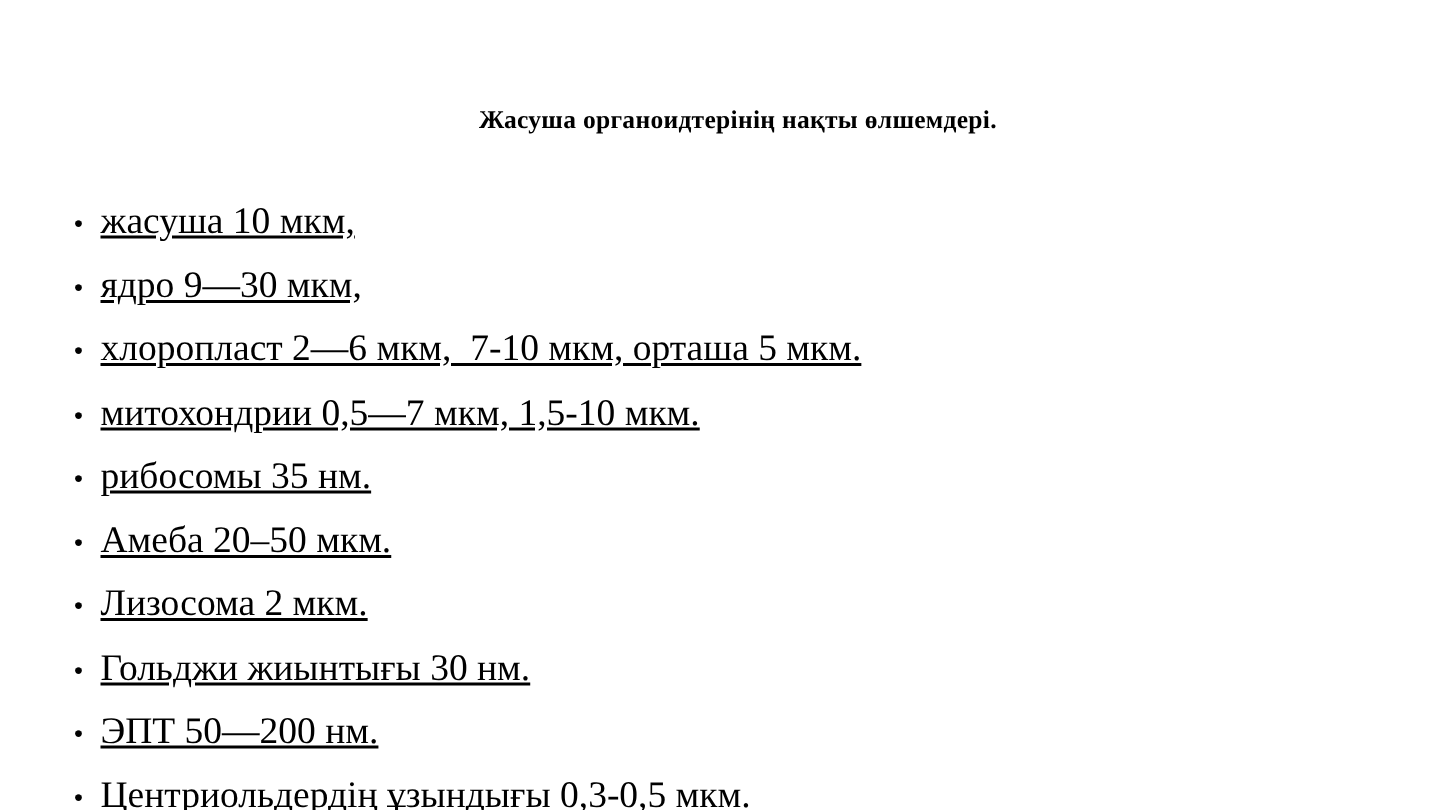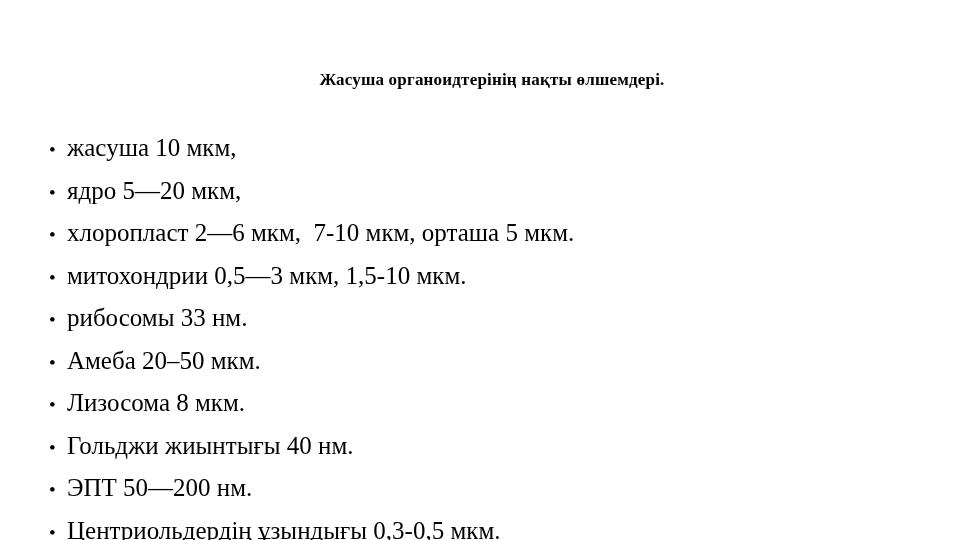--- a/index.html
+++ b/index.html
@@ -55,61 +55,62 @@
     font-size: 19px;
     line-height: 40.5px;
     text-align: left;
     padding-left: 9px;
     box-sizing: border-box;
     color: #000000;
   }
   .bullet-text {
     flex: 1 1 auto;
     white-space: pre;
+    text-decoration: underline;
   }
 </style>
 </head>
 <body>
 
 <div class="slide">
 
   <div class="slide-title">Жасуша органоидтерінің нақты өлшемдері.</div>
 
   <ul class="bullet-list">
     <li class="bullet-item">
       <span class="bullet-marker">•</span>
       <span class="bullet-text">жасуша 10 мкм,</span>
     </li>
     <li class="bullet-item">
       <span class="bullet-marker">•</span>
-      <span class="bullet-text">ядро 5—20 мкм,</span>
+      <span class="bullet-text">ядро 9—30 мкм,</span>
     </li>
     <li class="bullet-item">
       <span class="bullet-marker">•</span>
       <span class="bullet-text">хлоропласт 2—6 мкм,  7-10 мкм, орташа 5 мкм.</span>
     </li>
     <li class="bullet-item">
       <span class="bullet-marker">•</span>
-      <span class="bullet-text">митохондрии 0,5—3 мкм, 1,5-10 мкм.</span>
+      <span class="bullet-text">митохондрии 0,5—7 мкм, 1,5-10 мкм.</span>
     </li>
     <li class="bullet-item">
       <span class="bullet-marker">•</span>
-      <span class="bullet-text">рибосомы 33 нм.</span>
+      <span class="bullet-text">рибосомы 35 нм.</span>
     </li>
     <li class="bullet-item">
       <span class="bullet-marker">•</span>
       <span class="bullet-text">Амеба 20–50 мкм.</span>
     </li>
     <li class="bullet-item">
       <span class="bullet-marker">•</span>
-      <span class="bullet-text">Лизосома 8 мкм.</span>
+      <span class="bullet-text">Лизосома 2 мкм.</span>
     </li>
     <li class="bullet-item">
       <span class="bullet-marker">•</span>
-      <span class="bullet-text">Гольджи жиынтығы 40 нм.</span>
+      <span class="bullet-text">Гольджи жиынтығы 30 нм.</span>
     </li>
     <li class="bullet-item">
       <span class="bullet-marker">•</span>
       <span class="bullet-text">ЭПТ 50—200 нм.</span>
     </li>
     <li class="bullet-item">
       <span class="bullet-marker">•</span>
       <span class="bullet-text">Центриольдердің ұзындығы 0,3-0,5 мкм.</span>
     </li>
   </ul>

